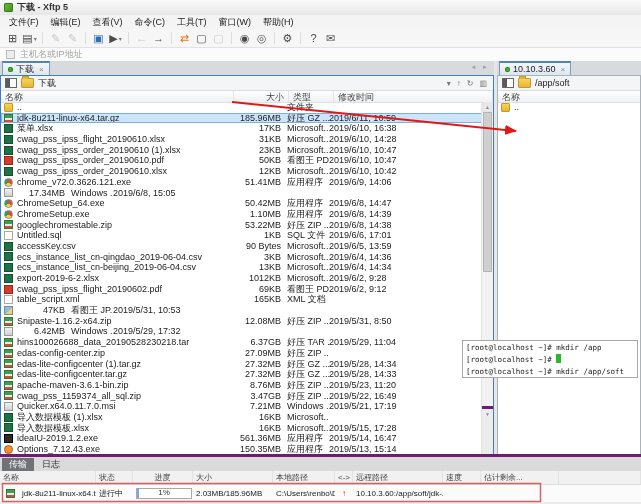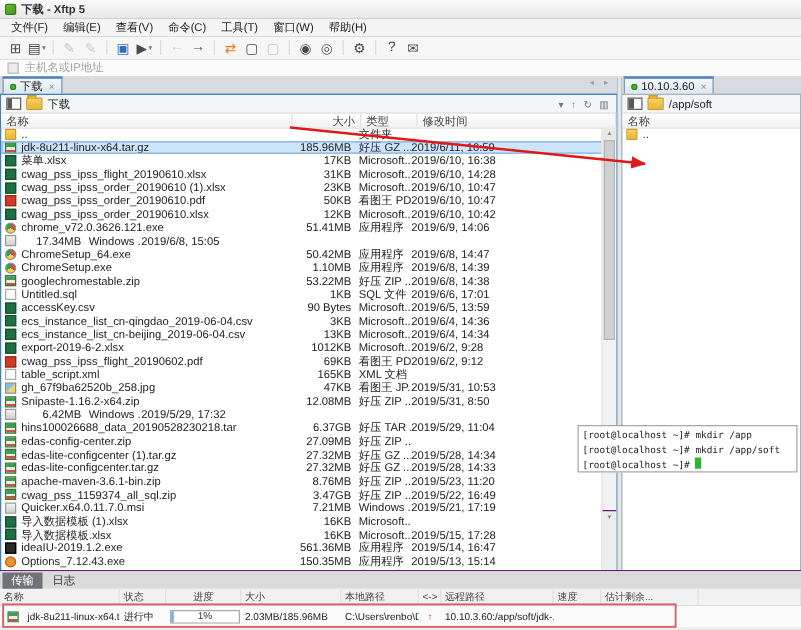--- a/index.html
+++ b/index.html
@@ -86,21 +86,21 @@
   .ic-app-orange{background:#f09030;border-radius:50%;border:1px solid #b06010;}
   .ic-app-blue{background:#3f7fd0;border-radius:50%;border:1px solid #2a5ca0;}
 
   
   .vscroll{position:absolute;top:26px;right:0;bottom:0;width:11px;background:#f2f2f2;border-left:1px solid #e3e3e3;}
   .sarrow{height:10px;background:#e7e7e7;color:#8a8a8a;font-size:5px;text-align:center;line-height:10px;}
   .sarrow.bottom{position:absolute;bottom:0;left:0;right:0;}
   .sthumb{position:absolute;top:10px;left:1px;right:1px;height:158px;background:#cfcfcf;border:1px solid #b5b5b5;}
 
   
-  .bottom{position:absolute;left:0;right:0;bottom:0;height:47px;background:#ececec;border-top:1px solid #701a75;margin-top:10px;}
+  .bottom{position:absolute;left:0;right:0;bottom:0;height:47px;background:#ececec;border-top:3px solid #701a75;margin-top:10px;}
   .btabs{height:14px;background:#dadada;display:flex;align-items:flex-end;padding-left:2px;gap:1px;}
   .btab{padding:0 7px;height:13px;line-height:13px;color:#333;}
   .btab.active{background:#6f7378;color:#fff;}
   .bheader{height:13px;display:flex;align-items:center;background:#f1f1f1;border-bottom:1px solid #dddddd;color:#444;font-size:8px;}
   .bheader span{padding:0 3px;border-right:1px solid #e2e2e2;overflow:hidden;white-space:nowrap;height:100%;line-height:13px;box-sizing:border-box;}
   .bc-name{width:96px;}  .bc-status{width:37px;} .bc-prog{width:60px;text-align:center;}
   .bc-size{width:80px;}  .bc-local{width:62px;}  .bc-dir{width:18px;text-align:center;}
   .bc-remote{width:90px;} .bc-speed{width:38px;} .bc-eta{width:78px;} .bc-rest{flex:1;border-right:none;}
   .brow{height:17px;display:flex;align-items:center;background:#fbfbfb;font-size:8px;}
   .brow>span{padding:0 3px;overflow:hidden;white-space:nowrap;box-sizing:border-box;}
@@ -359,21 +359,20 @@
             <span class="fdate">2019/6/2, 9:12</span>
           </div>
           <div class="frow">
             <span class="fic ic-doc"></span>
             <span class="fname">table_script.xml</span>
             <span class="fsize">165KB</span>
             <span class="ftype">XML 文档</span>
           </div>
           <div class="frow">
             <span class="fic ic-image"></span>
-            <span class="fname">gh_67f9ba62520b_258.jpg</span>
             <span class="fsize">47KB</span>
             <span class="ftype">看图王 JP...</span>
             <span class="fdate">2019/5/31, 10:53</span>
           </div>
           <div class="frow">
             <span class="fic ic-archive"></span>
             <span class="fname">Snipaste-1.16.2-x64.zip</span>
             <span class="fsize">12.08MB</span>
             <span class="ftype">好压 ZIP ...</span>
             <span class="fdate">2019/5/31, 8:50</span>
@@ -534,22 +533,22 @@
       <span class="bc-local">C:\Users\renbo\Down...</span>
       <span class="bc-dir dir-up">↑</span>
       <span class="bc-remote">10.10.3.60:/app/soft/jdk-...</span>
       <span class="bc-speed"></span>
       <span class="bc-eta"></span>
     </div>
   </div>
 
   <div class="terminal">
     <div>[root@localhost ~]# mkdir /app</div>
+    <div><span>[root@localhost ~]# </span><span class="cursor"></span></div>
     <div>[root@localhost ~]# mkdir /app/soft</div>
-    <div><span>[root@localhost ~]# </span><span class="cursor"></span></div>
   </div>
 
   <svg class="annot" viewBox="0 0 641 504" xmlns="http://www.w3.org/2000/svg">
     <defs>
       <marker id="ah" markerUnits="userSpaceOnUse" markerWidth="14" markerHeight="12" refX="11" refY="5" orient="auto">
         <path d="M0,0 L12,5 L0,10 z" fill="#e01818"></path>
       </marker>
     </defs>
     <line x1="232" y1="102" x2="516" y2="131" stroke="#e01818" stroke-width="2" marker-end="url(#ah)"></line>
     <rect x="2.5" y="483.5" width="538" height="18" fill="none" stroke="#d96060" stroke-width="1.5"></rect>

